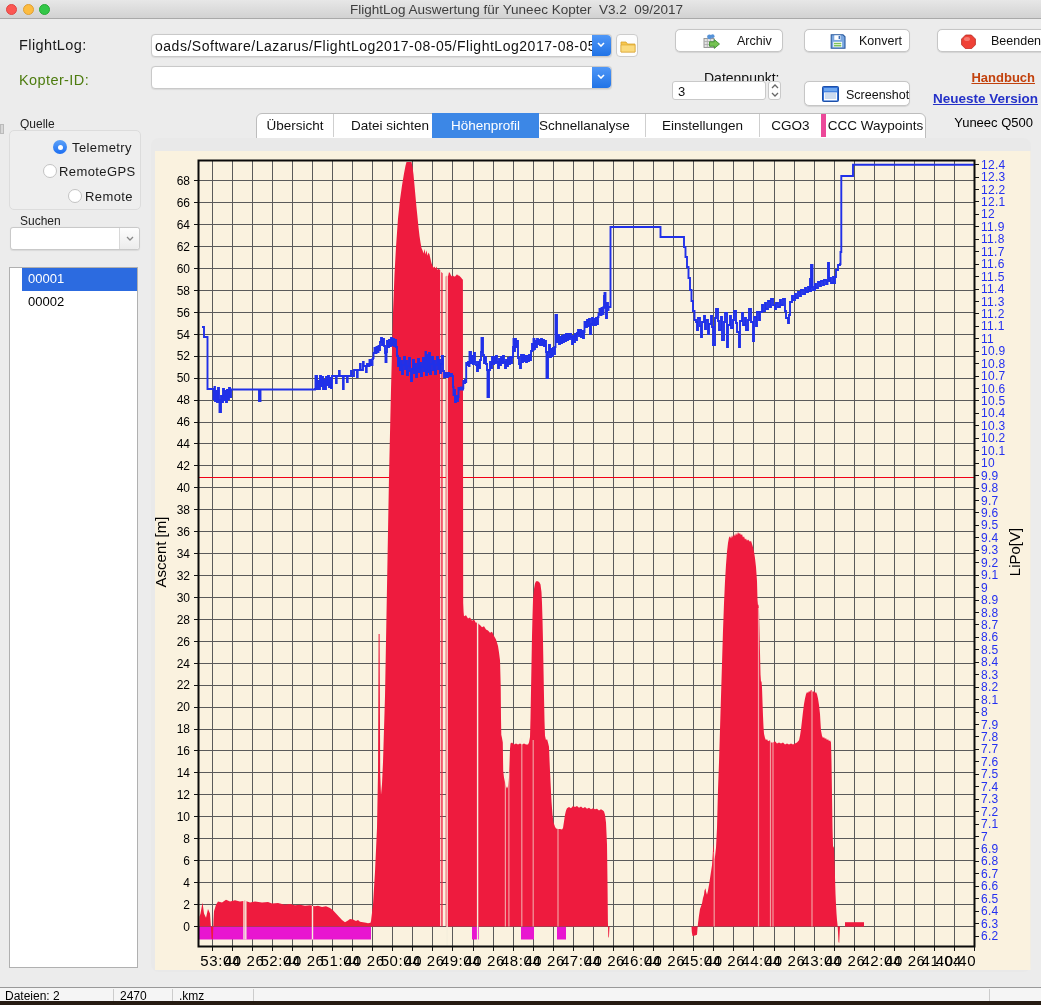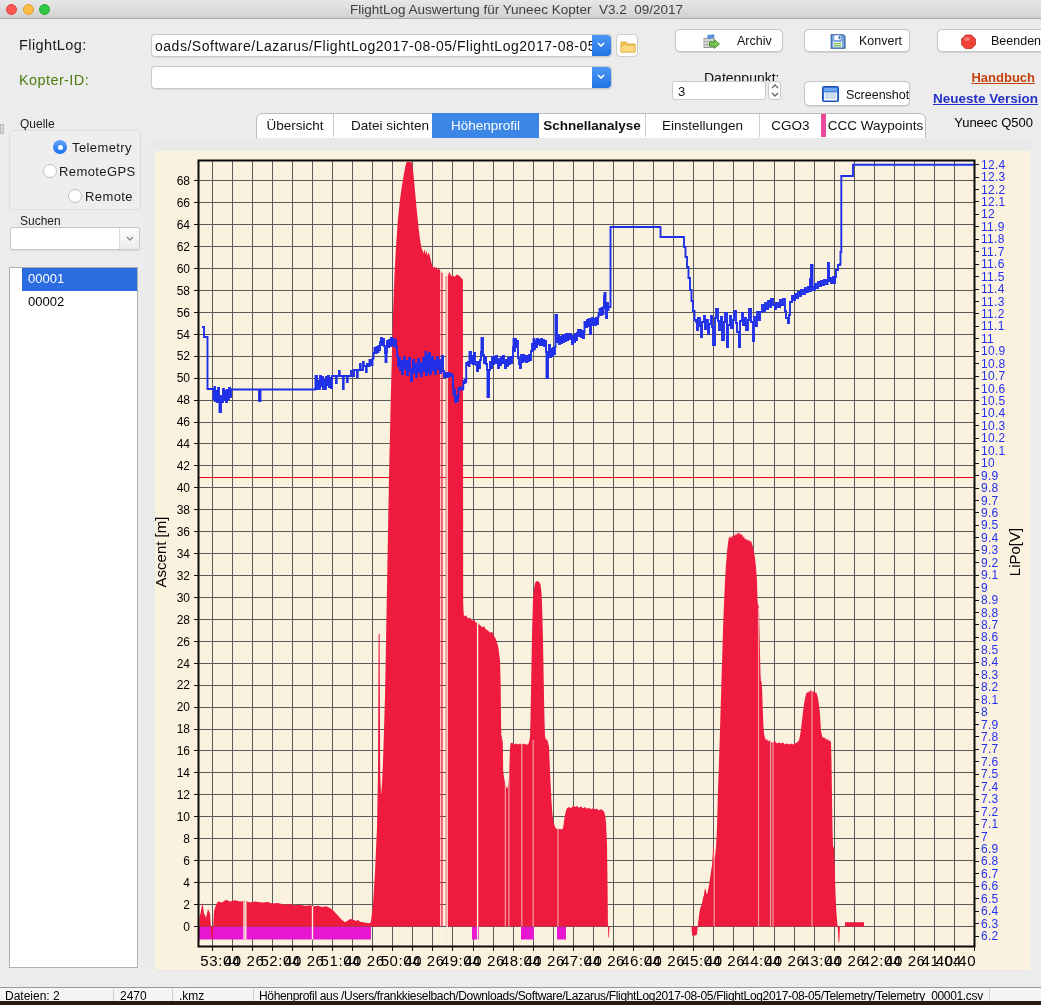--- a/index.html
+++ b/index.html
@@ -92,21 +92,21 @@
 </div>
 
 <div class="abs" style="right:6px;top:70px;font-size:13px;font-weight:bold;color:#c2410c;text-decoration:underline;">Handbuch</div>
 <div class="abs" style="right:3px;top:91px;font-size:13.5px;font-weight:bold;color:#2431c8;text-decoration:underline;">Neueste Version</div>
 <div class="abs" style="right:8px;top:115px;font-size:13px;color:#000;">Yuneec Q500</div>
 
 <div class="abs" style="left:256px;top:113px;width:670px;height:37px;background:#fff;border:1px solid #bdbdbd;border-radius:6px;font-size:13.5px;color:#111;">
  <div class="abs" style="left:0;top:0;width:77px;height:23px;line-height:23px;text-align:center;border-right:1px solid #cfcfcf;">Übersicht</div>
  <div class="abs" style="left:77px;top:0;width:98px;height:23px;line-height:23px;text-align:center;text-indent:14px;">Datei sichten</div>
  <div class="abs" style="left:175px;top:-1px;width:107px;height:25px;line-height:25px;text-align:center;background:#3c87e6;color:#fff;">Höhenprofil</div>
- <div class="abs" style="left:282px;top:0;width:107px;height:23px;line-height:23px;text-align:center;border-right:1px solid #cfcfcf;font-weight:bold;">Schnellanalyse</div>
+ <div class="abs" style="left:282px;top:0;width:107px;height:23px;line-height:23px;border-right:1px solid #cfcfcf;">Schnellanalyse</div>
  <div class="abs" style="left:389px;top:0;width:114px;height:23px;line-height:23px;text-align:center;border-right:1px solid #cfcfcf;">Einstellungen</div>
  <div class="abs" style="left:503px;top:0;width:66px;height:23px;line-height:23px;text-align:center;border-right:5px solid #ec4899;">CGO3</div>
  <div class="abs" style="left:569px;top:0;width:99px;height:23px;line-height:23px;text-align:center;">CCC Waypoints</div>
 </div>
 
 <div class="abs" style="left:0;top:124px;width:4px;height:10px;background:#d8d8d8;border:1px solid #bbb;"></div>
 <div class="abs" style="left:20px;top:117px;font-size:12px;color:#222;">Quelle</div>
 <div class="abs" style="left:9px;top:130px;width:132px;height:80px;background:#eeeeee;border:1px solid #dcdcdc;border-radius:5px;"></div>
 <div class="abs" style="left:53px;top:140px;width:14px;height:14px;border-radius:50%;background:linear-gradient(#5da2f8,#1c6ef2);"></div>
 <div class="abs" style="left:57.5px;top:144.5px;width:5.2px;height:5.2px;border-radius:50%;background:#fff;"></div>
@@ -276,18 +276,17 @@
       <text x="956" y="965.5" text-anchor="middle">40:40</text>
     </g>
 <text x="166" y="552" font-family="Liberation Sans, sans-serif" font-size="15px" fill="#000" text-anchor="middle" transform="rotate(-90 166 552)">Ascent [m]</text>
 <text x="1020" y="552" font-family="Liberation Sans, sans-serif" font-size="15px" fill="#000" text-anchor="middle" transform="rotate(-90 1020 552)">LiPo[V]</text>
 </svg>
 
 <div class="abs" style="left:0;top:987px;width:1041px;height:14px;background:#f5f5f5;border-top:1px solid #999;font-size:12px;color:#000;">
  <span class="abs" style="left:5px;top:1px;">Dateien: 2</span>
  <span class="abs" style="left:120px;top:1px;">2470</span>
  <span class="abs" style="left:179px;top:1px;">.kmz</span>
- <span class="abs" style="left:259px;top:1px;font-size:12px;letter-spacing:-0.33px;">Höhenprofil aus /Users/frankkieselbach/Downloads/Software/Lazarus/FlightLog2017-08-05/FlightLog2017-08-05/Telemetry/Telemetry_00001.csv</span>
  <span class="abs" style="left:113px;top:1px;width:1px;height:12px;background:#ccc;"></span>
  <span class="abs" style="left:172px;top:1px;width:1px;height:12px;background:#ccc;"></span>
  <span class="abs" style="left:253px;top:1px;width:1px;height:12px;background:#ccc;"></span>
  <span class="abs" style="left:989px;top:1px;width:1px;height:12px;background:#ccc;"></span>
 </div>
 <div class="abs" style="left:0;top:1001px;width:1041px;height:4px;background:#261b12;"></div>
 </body></html>

